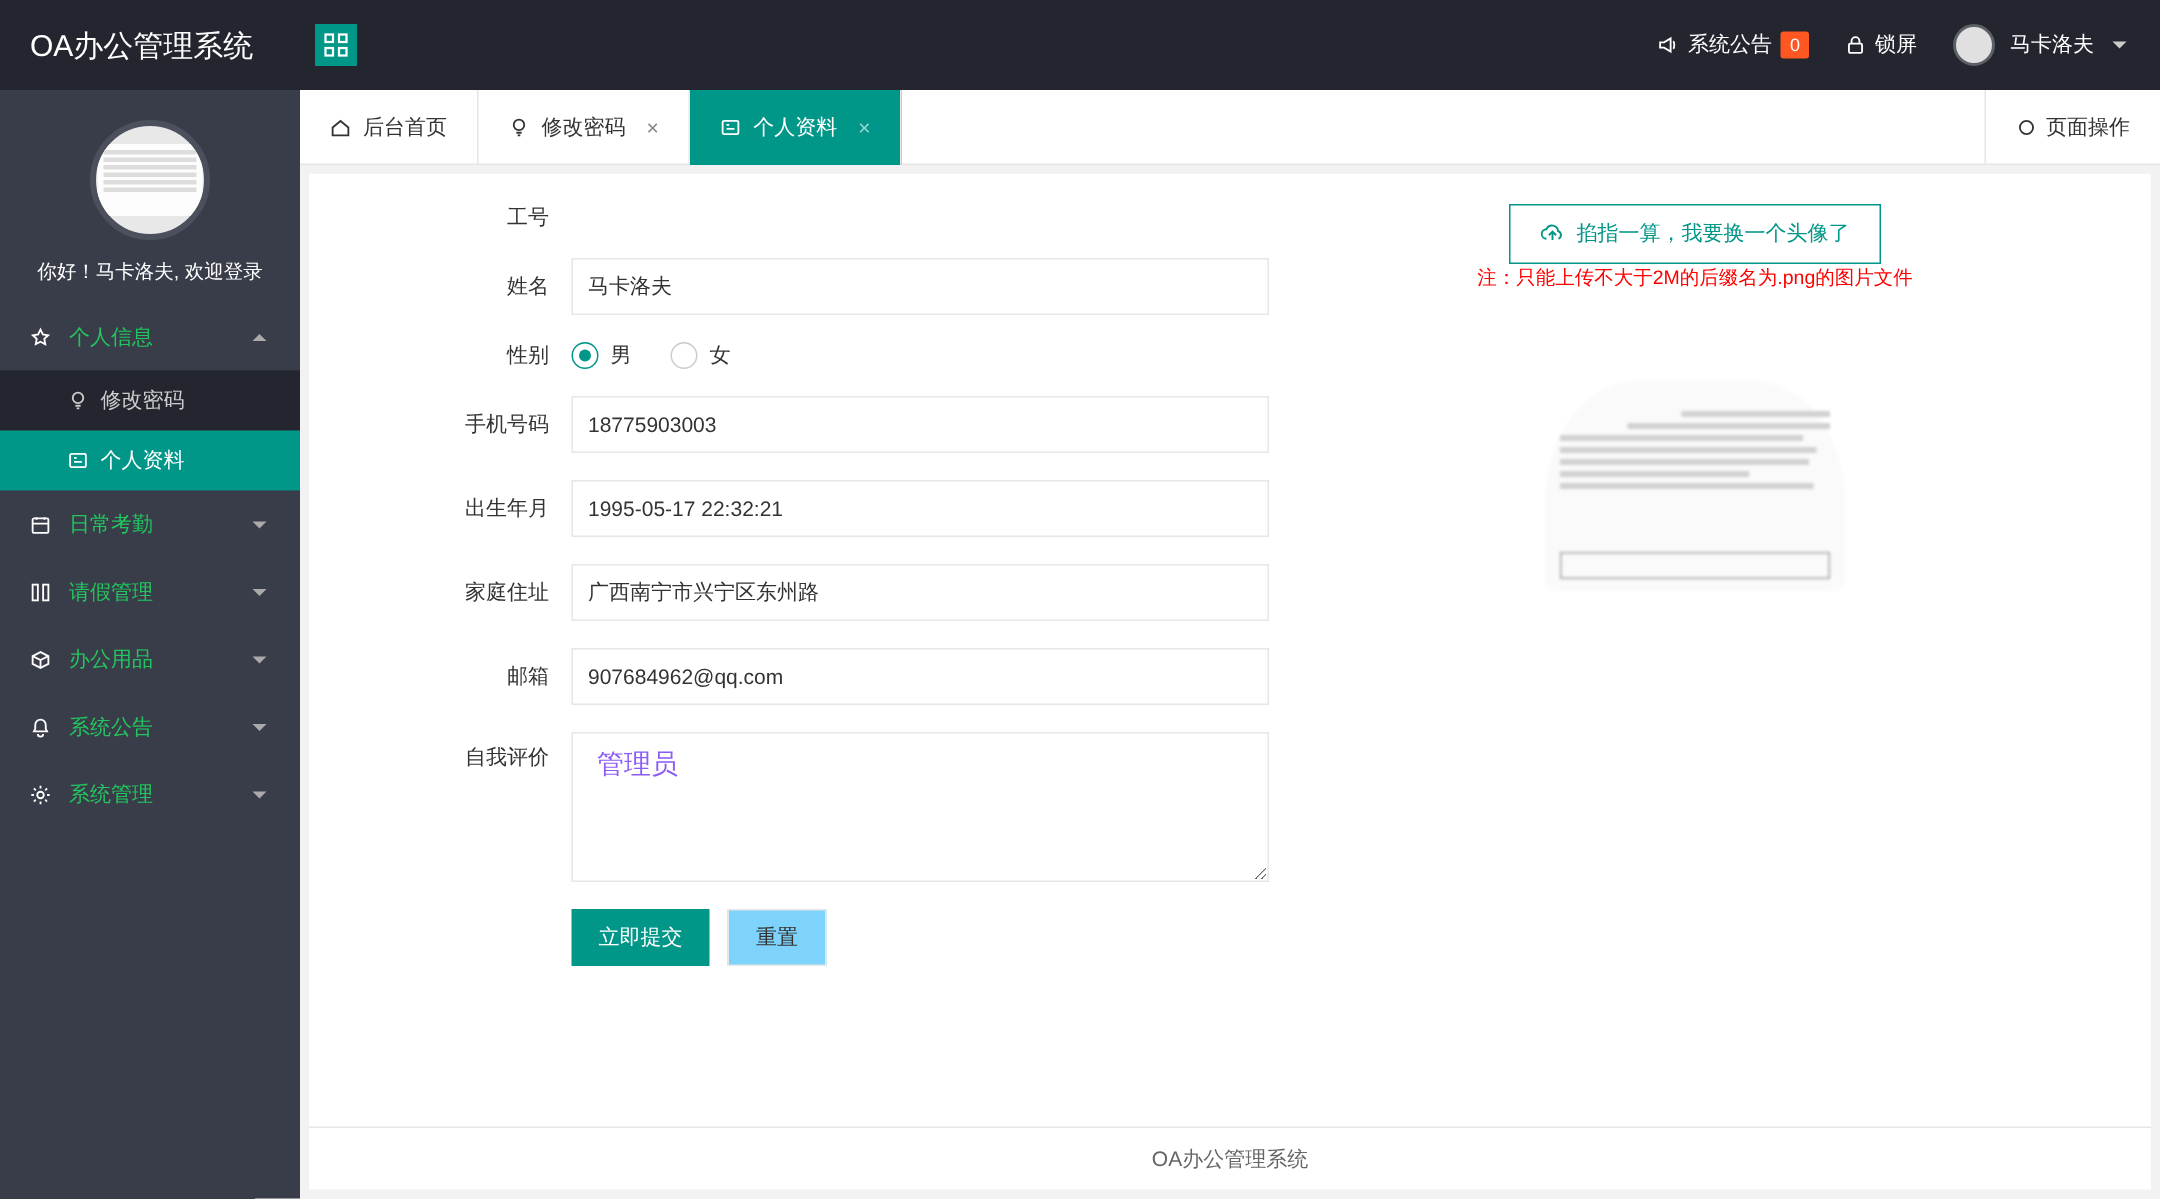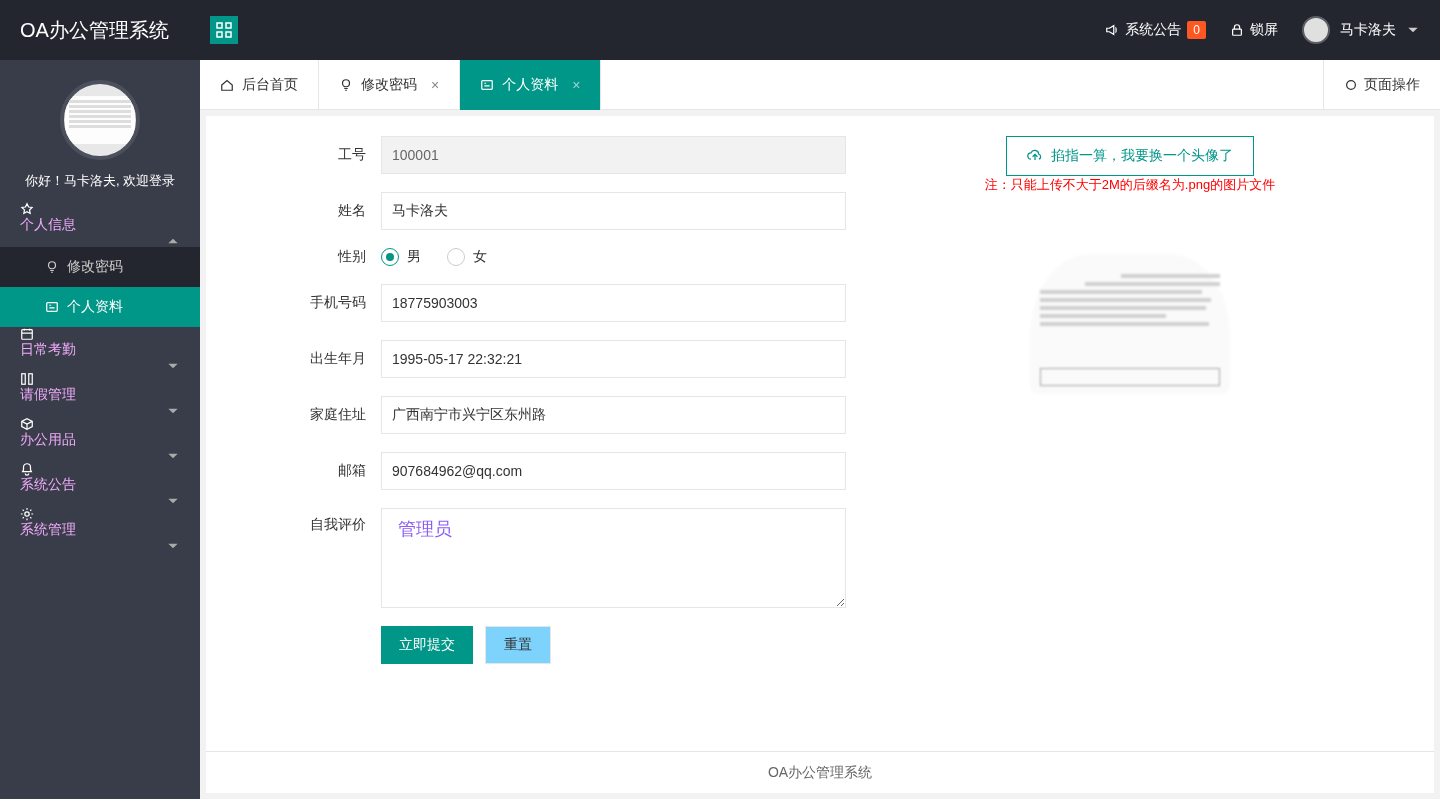--- a/index.html
+++ b/index.html
@@ -17,21 +17,21 @@
     .avatar-sm { width: 28px; height: 28px; border-radius: 50%; background: #e0e0e0; border: 2px solid #5c5f66; }
     
     
     .sidebar { position: fixed; left: 0; top: 60px; bottom: 0; width: 200px; background: #393D49; color: #fff; overflow-y: auto; }
     .side-user { text-align: center; padding: 20px 0 12px; }
     .avatar-lg { width: 80px; height: 80px; border-radius: 50%; background: #e8e8e8; border: 4px solid #4c505c; margin: 0 auto 12px; display:flex; align-items:center; justify-content:center; overflow:hidden; }
     .avatar-fake { width: 70px; height: 48px; background:#fdfdfd; border-radius:2px; display:flex; flex-direction:column; padding:4px; gap:2px;}
     .avatar-fake div{height:3px; background:#ddd;}
     .greet { font-size: 13px; color: #fff; }
     .menu-group { }
-    .menu-title { height: 45px; display: flex; padding: 0 20px; cursor: pointer; font-size: 14px; color: #f0abfc; flex-direction: column; }
+    .menu-title { height: 45px; display: flex; align-items: center; padding: 0 20px; cursor: pointer; font-size: 14px; color: #22c55e; }
     .menu-title .micon { width: 16px; margin-right: 10px; display:inline-flex; }
     .menu-title .chev { margin-left: auto; }
     .submenu { background: #2B2E37; }
     .subitem { height: 40px; display: flex; align-items: center; padding-left: 45px; cursor: pointer; color: #ccc; font-size: 14px; gap: 8px; }
     .subitem.active { background: #009688; color: #fff; }
     .subitem.dark { background: #23262E; }
     
     
     .body { position: fixed; left: 200px; right: 0; top: 60px; bottom: 0; display:flex; flex-direction:column; }
     .tabbar { height: 50px; background: #fff; display: flex; border-bottom: 1px solid #e6e6e6; flex-shrink:0; }
@@ -271,21 +271,20 @@
       <span>页面操作</span>
     </div>
   </div>
 
   <div class="content">
     <div class="panel">
       <div class="form-area">
         <div class="form-left">
           <div class="form-row">
             <div class="form-label">工号</div>
-            <input class="form-input ro" readonly="" value="100001" style="">
           </div>
           <div class="form-row">
             <div class="form-label">姓名</div>
             <input class="form-input" value="马卡洛夫" style="">
           </div>
           <div class="form-row">
             <div class="form-label">性别</div>
             <div class="radio-wrap">
               <label class="radio">
                   <span class="rdot on"></span>

